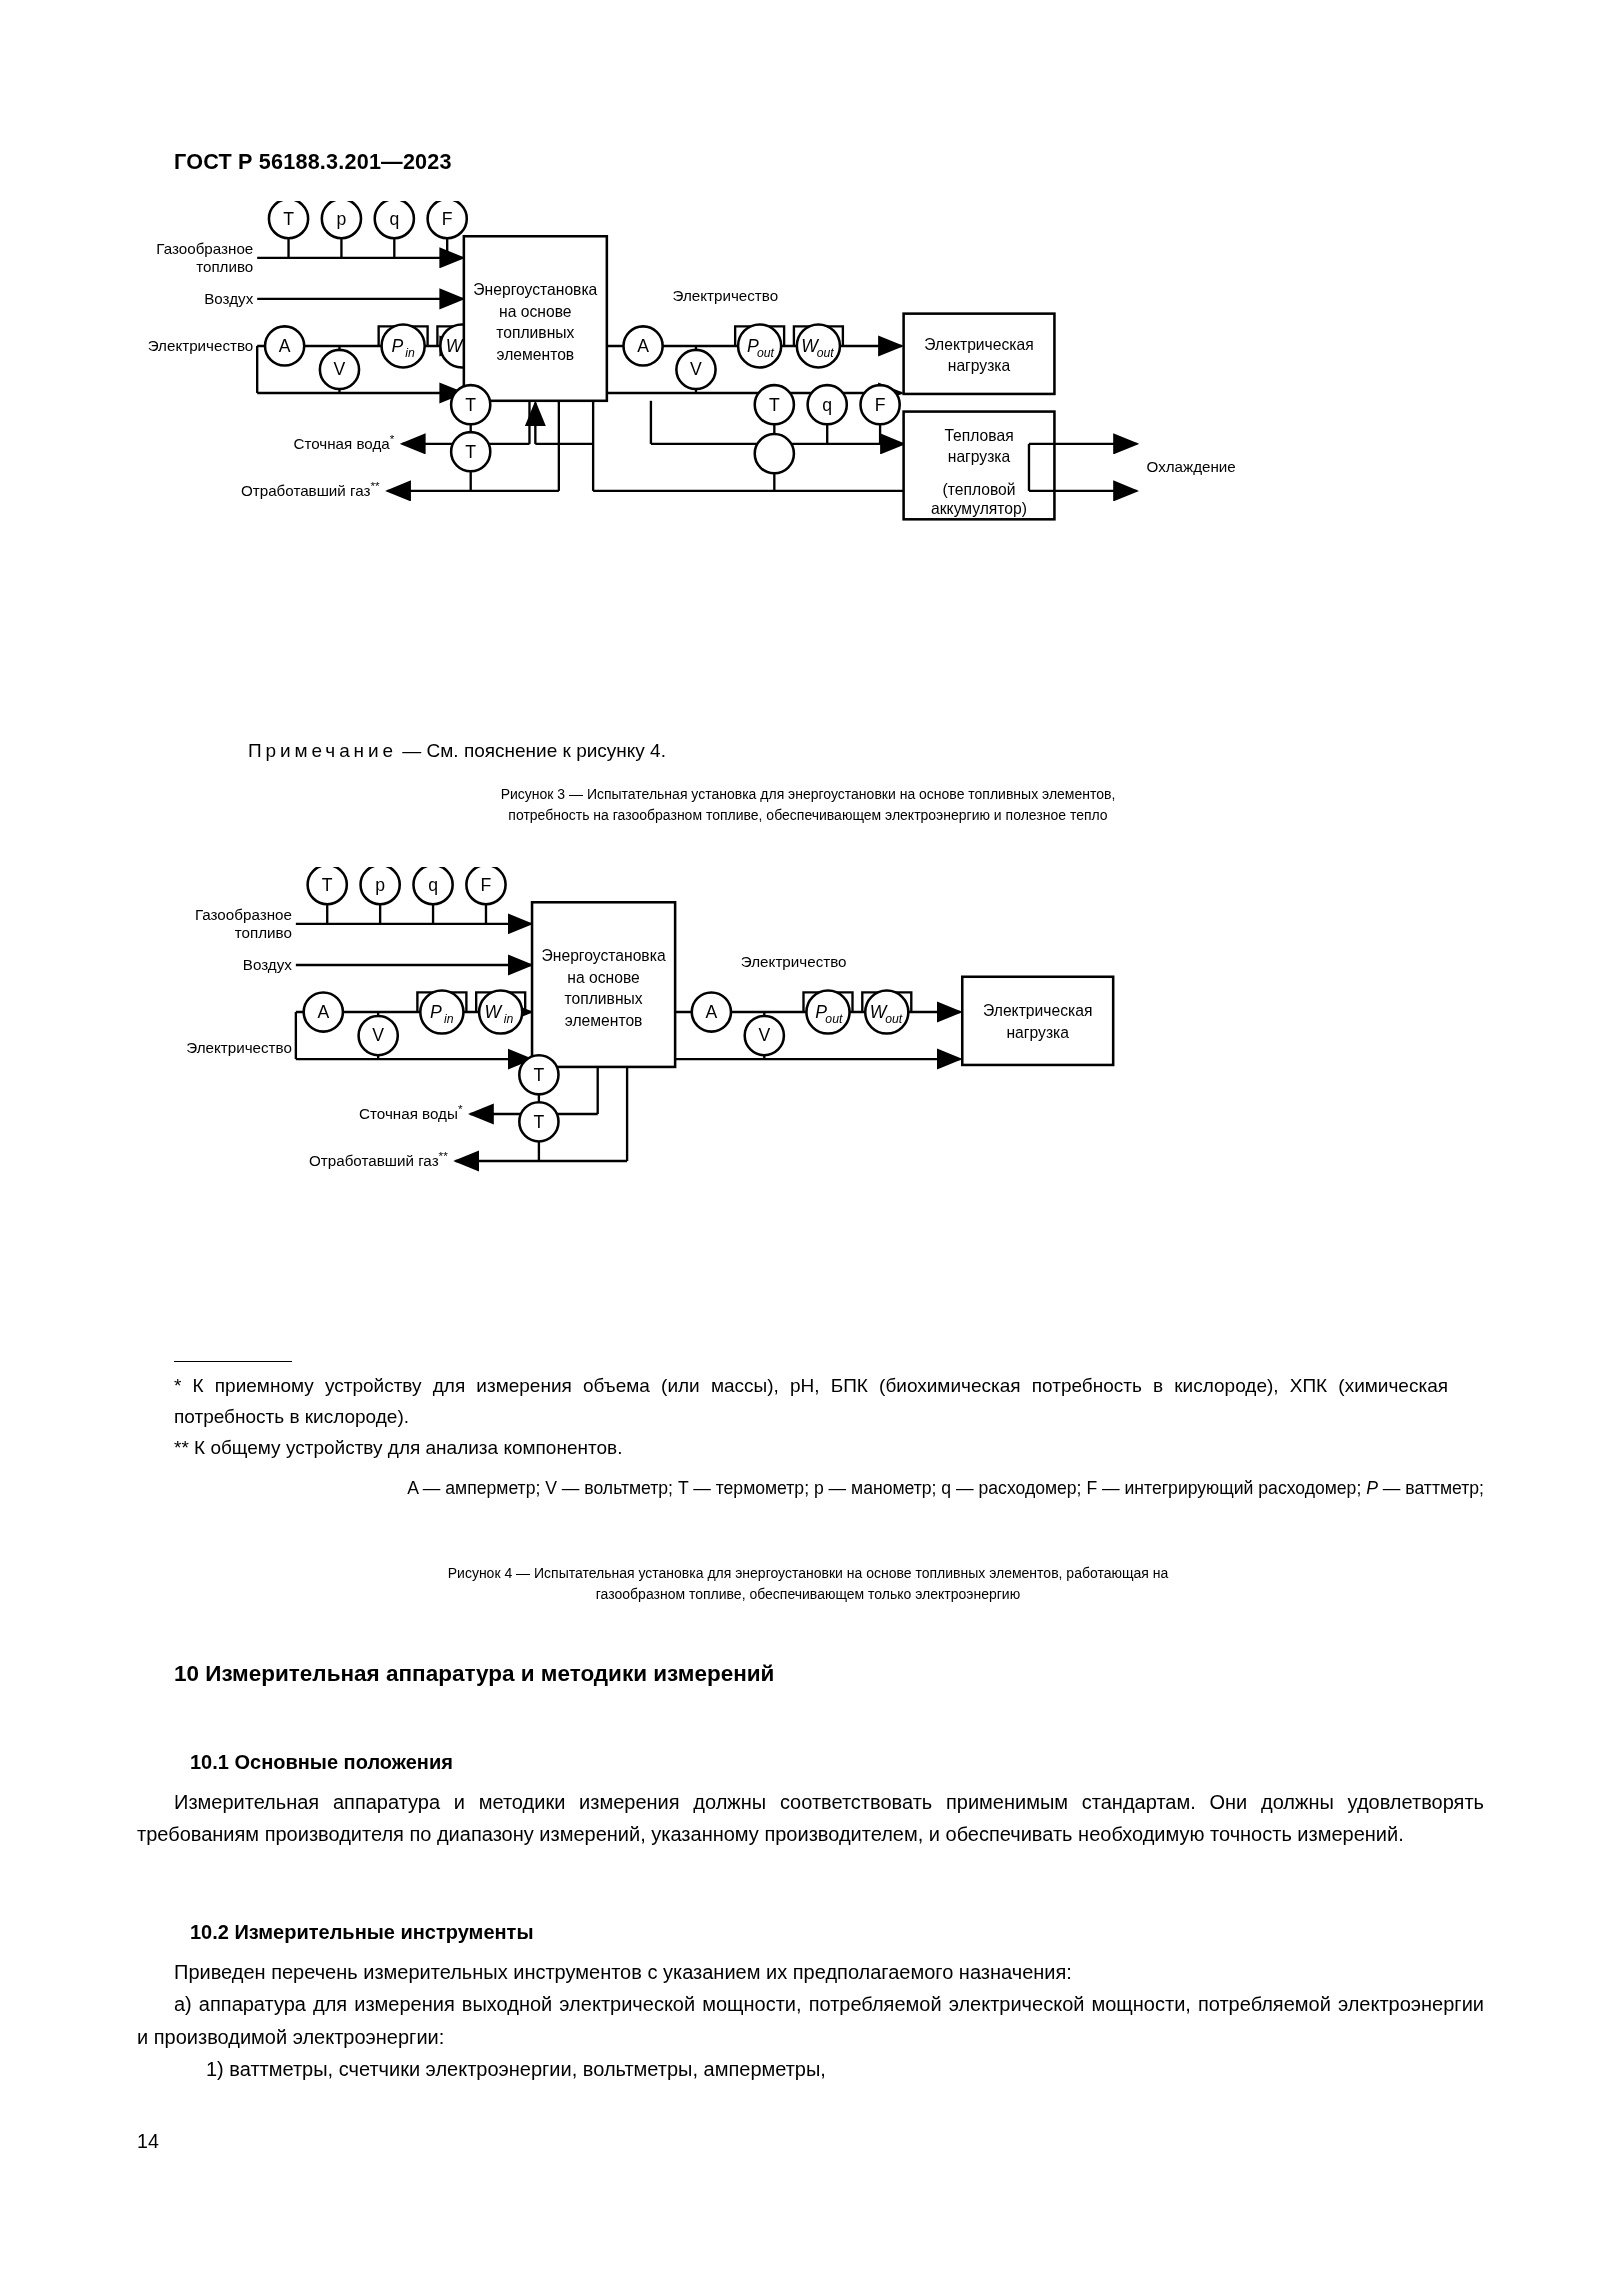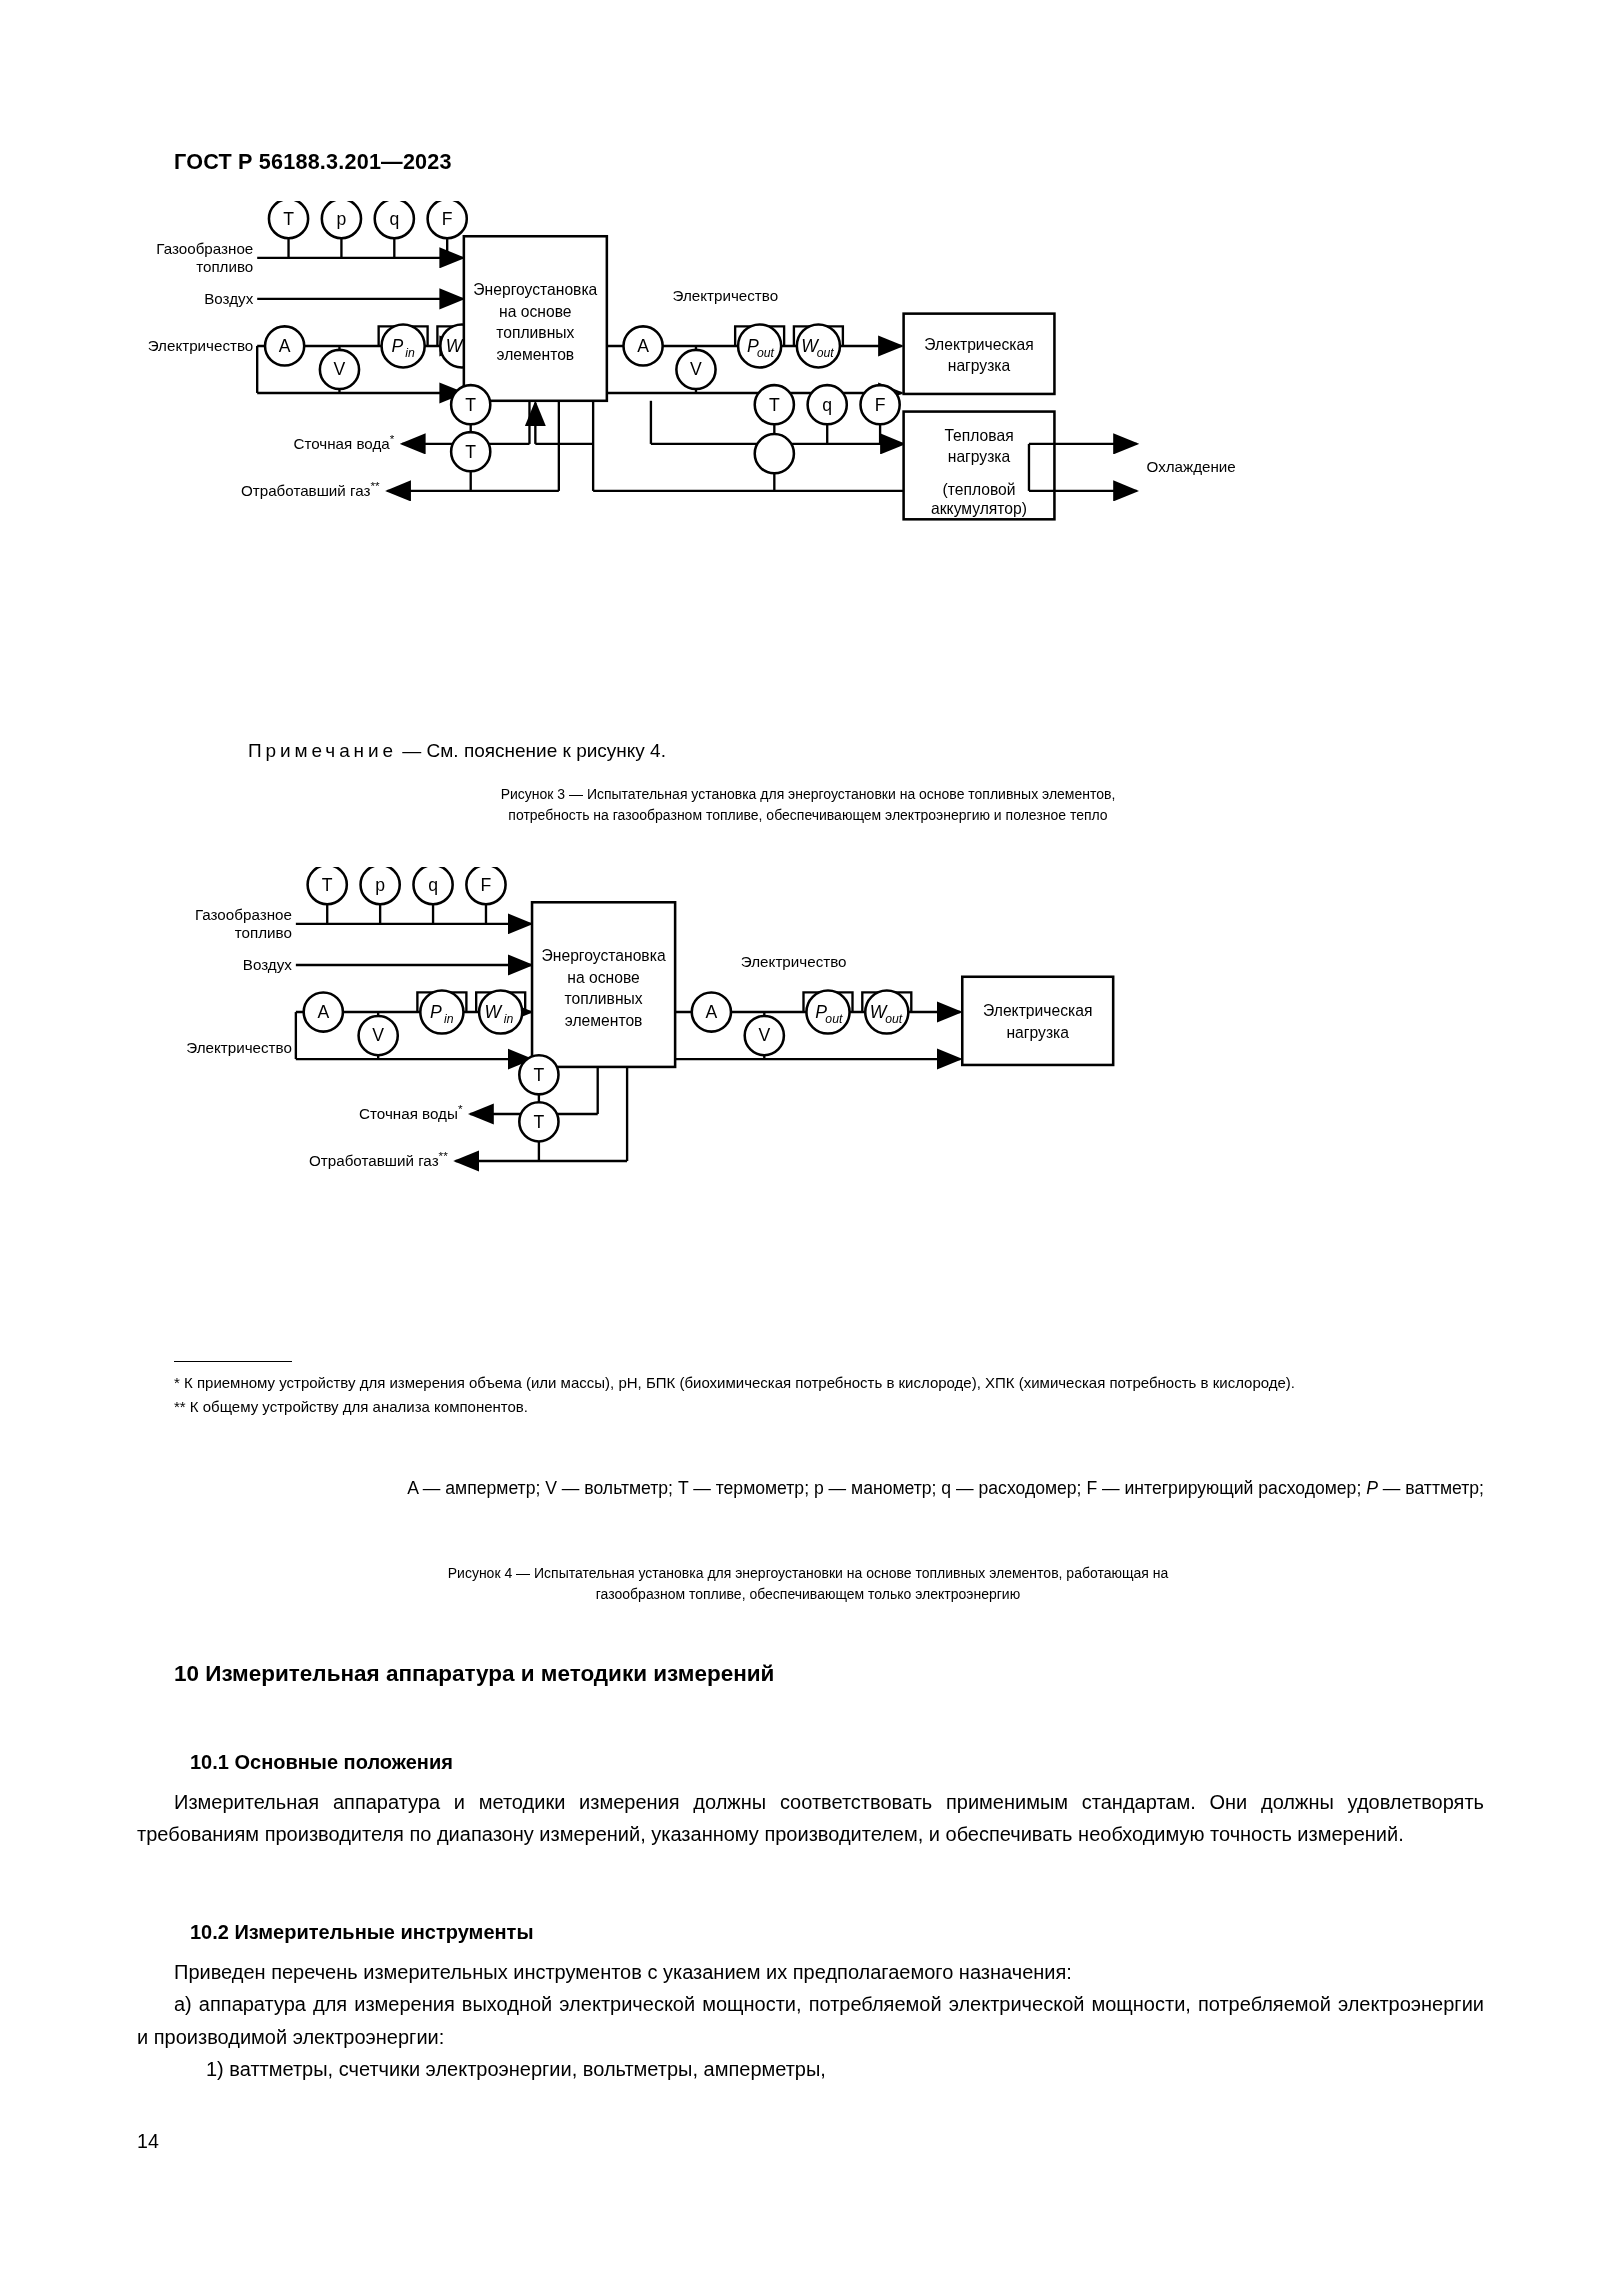--- a/index.html
+++ b/index.html
@@ -33,21 +33,21 @@
   }
   #cap3{left:176px;top:784px;width:1264px;}
   #cap4{left:176px;top:1563px;width:1264px;}
 
   .fnrule{
     position:absolute;left:174px;top:1361px;width:118px;
     border-top:1.4px solid #000;
   }
   .fnblock{
     position:absolute;left:174px;top:1371px;width:1274px;
-    font-size:15px;line-height:1.62;text-align:justify;
+    font-size:19px;line-height:1.62;text-align:justify;
   }
   .fnblock p{margin:0;}
 
   .legend{
     position:absolute;left:137px;top:1475px;width:1347px;
     font-size:17.6px;line-height:1.55;text-align:right;
   }
   .legend i{font-style:italic;}
 
   h2.sec{

